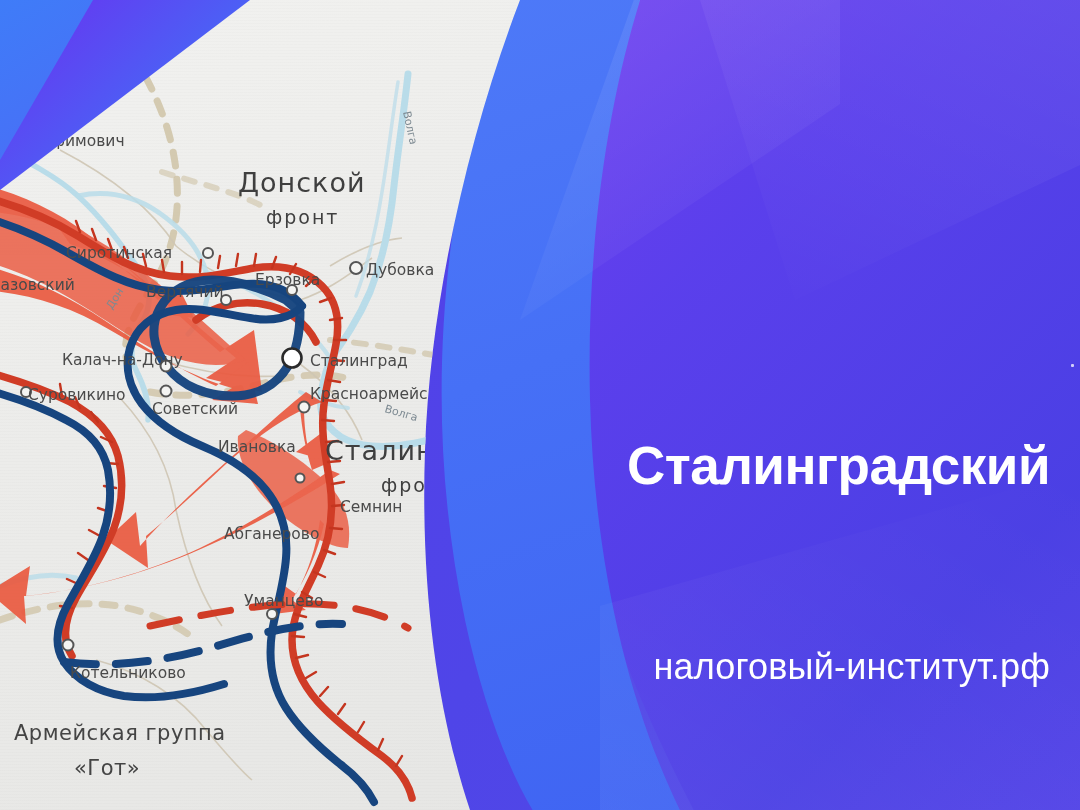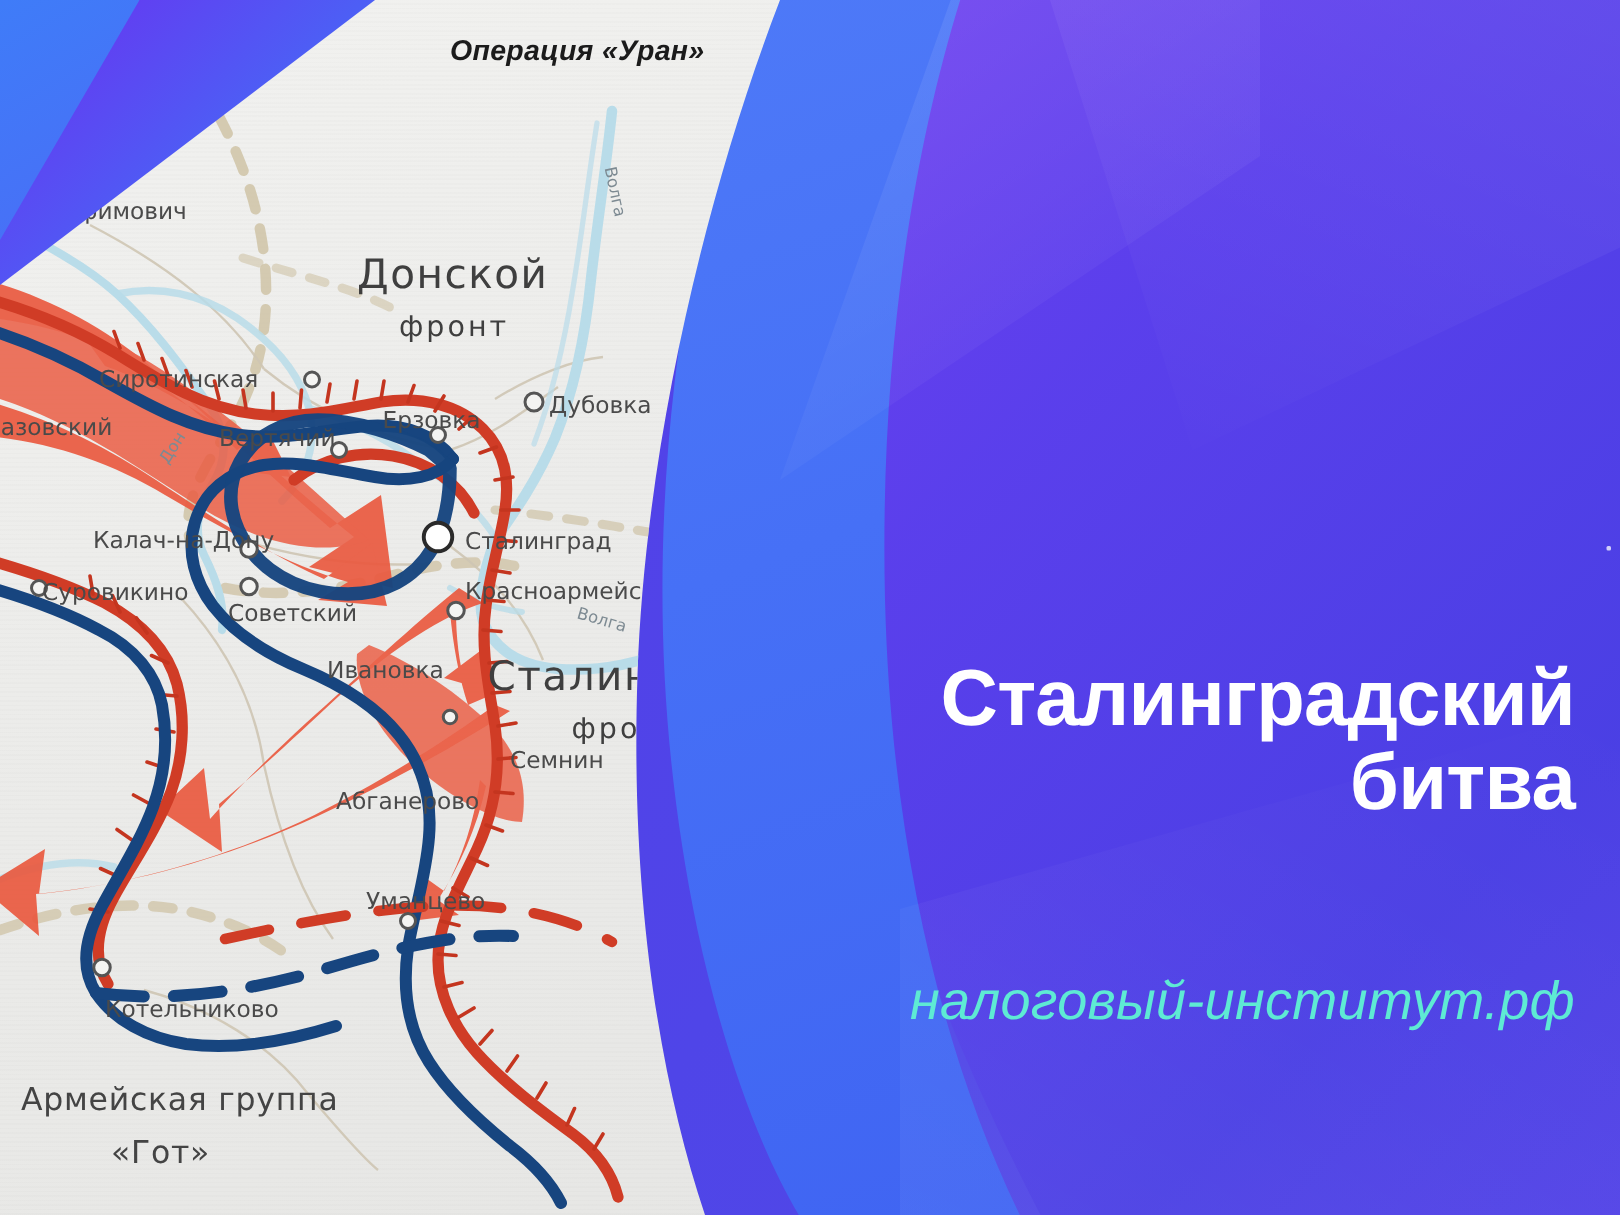--- a/index.html
+++ b/index.html
@@ -99,23 +99,23 @@
   
   .title{
     position:absolute;right:30px;top:438px;width:520px;z-index:10;
     text-align:right;color:#ffffff;
     font-family:"Liberation Sans",sans-serif;
     font-weight:bold;font-size:53px;line-height:1.06;
     letter-spacing:-.5px;
   }
   .site{
     position:absolute;right:30px;top:646px;width:520px;z-index:10;
-    text-align:right;color:#5eead4;
+    text-align:right;color:#ffffff;
     font-family:"Liberation Sans",sans-serif;
-    font-weight:normal;font-size:36px;letter-spacing:.2px;font-style:italic;
+    font-weight:normal;font-size:36px;letter-spacing:.2px;
   }
   .corner-dot{
     position:absolute;right:6px;top:364px;width:3px;height:3px;
     background:rgba(255,255,255,.75);z-index:11;border-radius:1px;
   }
 </style>
 </head>
 <body>
 
 <div id="slide">
@@ -309,23 +309,21 @@
         <text class="maplabel maplabel-riv" x="403" y="112" transform="rotate(78 403 112)">Волга</text>
         <text class="maplabel maplabel-riv" x="112" y="310" transform="rotate(-58 112 310)">Дон</text>
         <text class="maplabel maplabel-riv" x="384" y="412" transform="rotate(16 384 412)">Волга</text>
       </g>
     </svg>
   </div>
 
   <div class="corner-tl"></div>
   <div class="corner-tl-b"></div>
 
-  <div class="op-title">Операция «Уран»</div>
 
   <div class="title">
     <span>Сталинградский</span><br>
-    <span>битва</span>
   </div>
 
   <div class="site">налоговый-институт.рф</div>
 
   <div class="corner-dot"></div>
 </div>
 
 </body></html>

